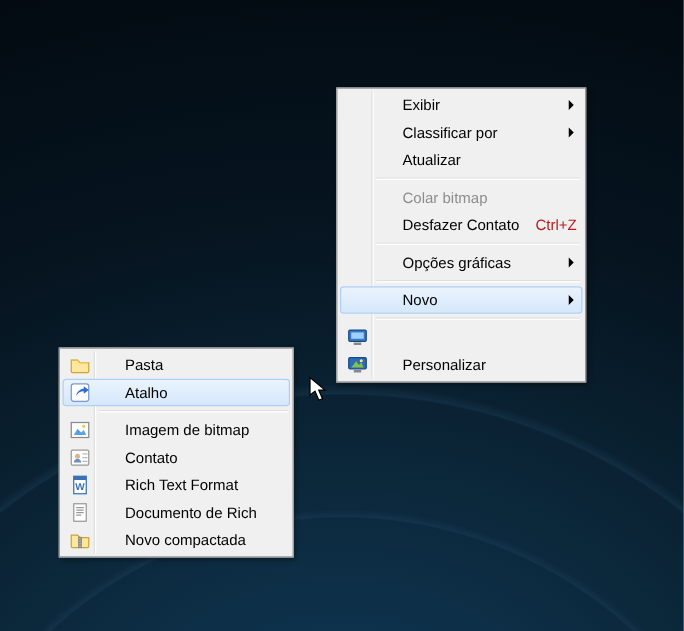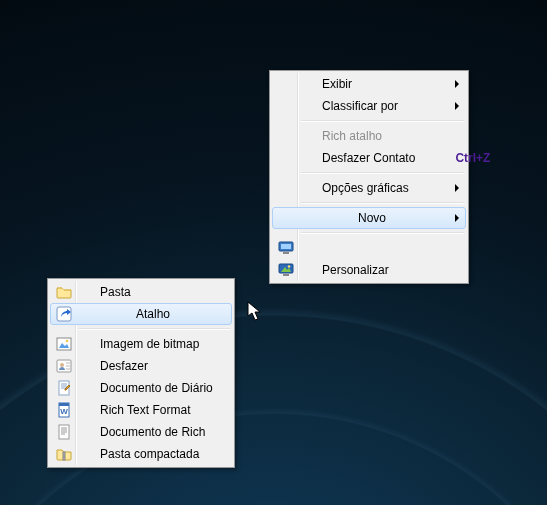--- a/index.html
+++ b/index.html
@@ -60,40 +60,38 @@
     justify-content: center;
     flex-shrink: 0;
   }
   .item .icon svg { width: 16px; height: 16px; }
   .item .label {
     padding-left: 24px;
     color: #000;
     flex: 1;
   }
   .item .shortcut {
-    color: #4c1d95;
-    padding-left: 40px;
-    font-weight: bold;
+    color: #b91c1c;
+    padding-left: 13px;
   }
   .item .arrow {
     position: absolute;
     right: 6px;
     top: 50%;
     transform: translateY(-50%);
     width: 0; height: 0;
     border-top: 4px solid transparent;
     border-bottom: 4px solid transparent;
     border-left: 4px solid #000;
   }
   .item.disabled .label,
   .item.disabled .shortcut { color: #8d8d8d; }
   .item.highlight {
     background: linear-gradient(#eaf3fd, #d5e8fb);
     border-color: #aecff7;
-    gap: 36px;
   }
   .sep {
     margin: 3px 2px 3px 29px;
     border-top: 1px solid #e0e0e0;
     border-bottom: 1px solid #ffffff;
     height: 0;
   }
 
   
   #menu-main { left: 269px; top: 70px; width: 200px; }
@@ -117,26 +115,30 @@
   <div class="item">
     <span class="icon"></span>
     <span class="label">Exibir</span>
     <span class="arrow"></span>
   </div>
   <div class="item">
     <span class="icon"></span>
     <span class="label">Classificar por</span>
     <span class="arrow"></span>
   </div>
+  <div class="item">
+    <span class="icon"></span>
+    <span class="label">Atualizar</span>
+  </div>
 
   <div class="sep"></div>
 
   <div class="item disabled">
     <span class="icon"></span>
-    <span class="label">Rich atalho</span>
+    <span class="label">Colar bitmap</span>
   </div>
   <div class="item">
     <span class="icon"></span>
     <span class="label">Desfazer Contato</span>
     <span class="shortcut">Ctrl+Z</span>
   </div>
 
   <div class="sep"></div>
 
   <div class="item">
@@ -217,35 +219,23 @@
     <span class="icon">
       <svg viewBox="0 0 16 16">
           <rect x="1" y="2" width="14" height="12" rx="1" fill="#fdfdfd" stroke="#9a9a9a"></rect>
           <circle cx="6" cy="7" r="2" fill="#d9b48f"></circle>
           <path d="M3 12 c0-2 2-3 3-3 s3 1 3 3 z" fill="#6a8fc1"></path>
           <line x1="10" y1="5" x2="14" y2="5" stroke="#bcbcbc"></line>
           <line x1="10" y1="8" x2="14" y2="8" stroke="#bcbcbc"></line>
           <line x1="10" y1="11" x2="14" y2="11" stroke="#bcbcbc"></line>
         </svg>
     </span>
-    <span class="label">Desfazer</span>
-  </div>
-
-  <div class="item">
-    <span class="icon">
-      <svg viewBox="0 0 16 16">
-          <rect x="3" y="1" width="10" height="14" fill="#fff" stroke="#8aa7c9"></rect>
-          <line x1="5" y1="4" x2="11" y2="4" stroke="#8aa7c9"></line>
-          <line x1="5" y1="6" x2="11" y2="6" stroke="#8aa7c9"></line>
-          <line x1="5" y1="8" x2="11" y2="8" stroke="#8aa7c9"></line>
-          <path d="M9 9 l4 -4 1 1 -4 4 -1 0 z" fill="#d9a140" stroke="#a5721a"></path>
-        </svg>
-    </span>
-    <span class="label">Documento de Diário</span>
-  </div>
+    <span class="label">Contato</span>
+  </div>
+
 
   <div class="item">
     <span class="icon">
       <svg viewBox="0 0 16 16">
           <rect x="3" y="1" width="10" height="14" fill="#fff" stroke="#3a6fb7"></rect>
           <rect x="3" y="1" width="10" height="3" fill="#3a6fb7"></rect>
           <text x="8" y="12" font-size="8" font-weight="bold" text-anchor="middle" fill="#3a6fb7">W</text>
         </svg>
     </span>
     <span class="label">Rich Text Format</span>
@@ -267,21 +257,21 @@
   <div class="item">
     <span class="icon">
       <svg viewBox="0 0 16 16">
           <path d="M1 4 h5 l2 2 h7 v7 a1 1 0 0 1 -1 1 H2 a1 1 0 0 1 -1 -1 z" fill="#ffe79c" stroke="#caa63a"></path>
           <rect x="7" y="6" width="2" height="8" fill="#c9c9c9" stroke="#888"></rect>
           <line x1="7" y1="8" x2="9" y2="8" stroke="#888"></line>
           <line x1="7" y1="10" x2="9" y2="10" stroke="#888"></line>
           <line x1="7" y1="12" x2="9" y2="12" stroke="#888"></line>
         </svg>
     </span>
-    <span class="label">Pasta compactada</span>
+    <span class="label">Novo compactada</span>
   </div>
 </div>
 
 <div class="cursor">
   <svg viewBox="0 0 18 22">
     <path d="M1 1 L1 15 L5 12 L8 19 L11 18 L8 11 L13 11 Z" fill="#fff" stroke="#000" stroke-width="1"></path>
   </svg>
 </div>
 
 </body></html>

